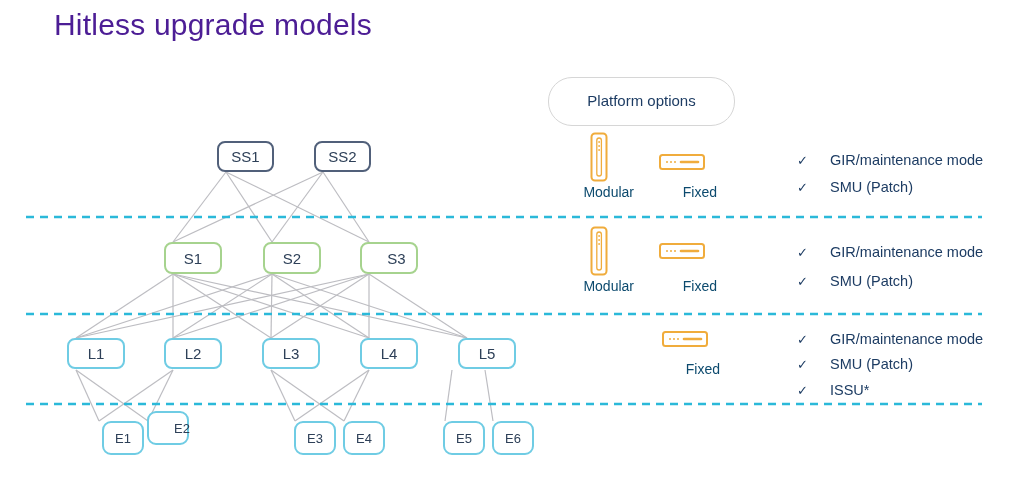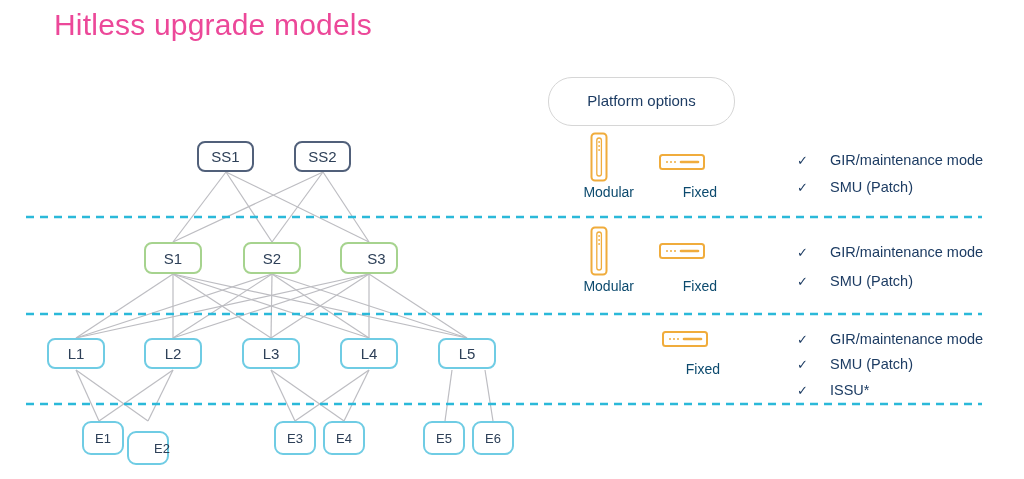--- a/index.html
+++ b/index.html
@@ -1,24 +1,24 @@
 <!DOCTYPE html>
 <html><head>
 <meta charset="utf-8">
 <style>
   html,body{margin:0;padding:0;background:#fff;}
   .stage{position:relative;width:1024px;height:479px;background:#ffffff;
          font-family:"Liberation Sans",sans-serif;overflow:hidden;}
   .title{position:absolute;left:54px;top:8px;font-size:30px;font-weight:400;
-         color:#ec4899;letter-spacing:.2px;}
+         color:#4c1d95;letter-spacing:.2px;}
   svg.wires{position:absolute;left:0;top:0;}
   
   .node{position:absolute;box-sizing:border-box;display:flex;align-items:center;
         justify-content:center;background:#fff;border:2px solid #999;
-        border-radius:8px;font-size:15px;color:#2e4058;}
+        border-radius:8px;font-size:15px;color:#2e4058;margin-left:20px;}
   .node.ss{border-color:#51607a;width:57px;height:31px;}
   .node.sp{border-color:#a6d38e;width:58px;height:32px;}
   .node.lf{border-color:#6fcce4;width:58px;height:31px;}
   .node.ep{border-color:#6fcce4;width:42px;height:34px;border-radius:9px;font-size:13px;}
   
   .pill{position:absolute;box-sizing:border-box;border:1.5px solid #d6d6d6;
         border-radius:24px;background:#fff;display:flex;align-items:center;
         justify-content:center;text-align:center;color:#1d3c63;font-size:15px;
         line-height:1.25;padding:0 14px;}
   .plat-label{position:absolute;text-align:right;font-size:14px;color:#0c4a6e;width:70px;}
@@ -83,21 +83,21 @@
   <div class="node sp" style="left:243px;top:242px;">S2</div>
   <div class="node sp" style="left:340px;top:242px;padding-left:15px;">S3</div>
 
   <div class="node lf" style="left:47px;top:338px;">L1</div>
   <div class="node lf" style="left:144px;top:338px;">L2</div>
   <div class="node lf" style="left:242px;top:338px;">L3</div>
   <div class="node lf" style="left:340px;top:338px;">L4</div>
   <div class="node lf" style="left:438px;top:338px;">L5</div>
 
   <div class="node ep" style="left:82px;top:421px;">E1</div>
-  <div class="node ep" style="left:127px;top:431px;padding-left:28px;">E2</div>
+  <div class="node ep" style="left:127px;top:411px;padding-left:28px;">E2</div>
   <div class="node ep" style="left:274px;top:421px;">E3</div>
   <div class="node ep" style="left:323px;top:421px;">E4</div>
   <div class="node ep" style="left:423px;top:421px;">E5</div>
   <div class="node ep" style="left:472px;top:421px;">E6</div>
 
   <div class="pill" style="left:548px;top:77px;width:187px;height:49px;">Platform options</div>
 
   <svg class="icon" style="left:590px;top:132px;" width="18" height="50" viewBox="0 0 18 50">
     <rect x="1.5" y="1.5" width="15" height="47" rx="3.5" fill="none" stroke="#f0ac3c" stroke-width="2"></rect>
     <rect x="6.8" y="6" width="4.6" height="38" rx="2.3" fill="none" stroke="#f0ac3c" stroke-width="1.3"></rect>

